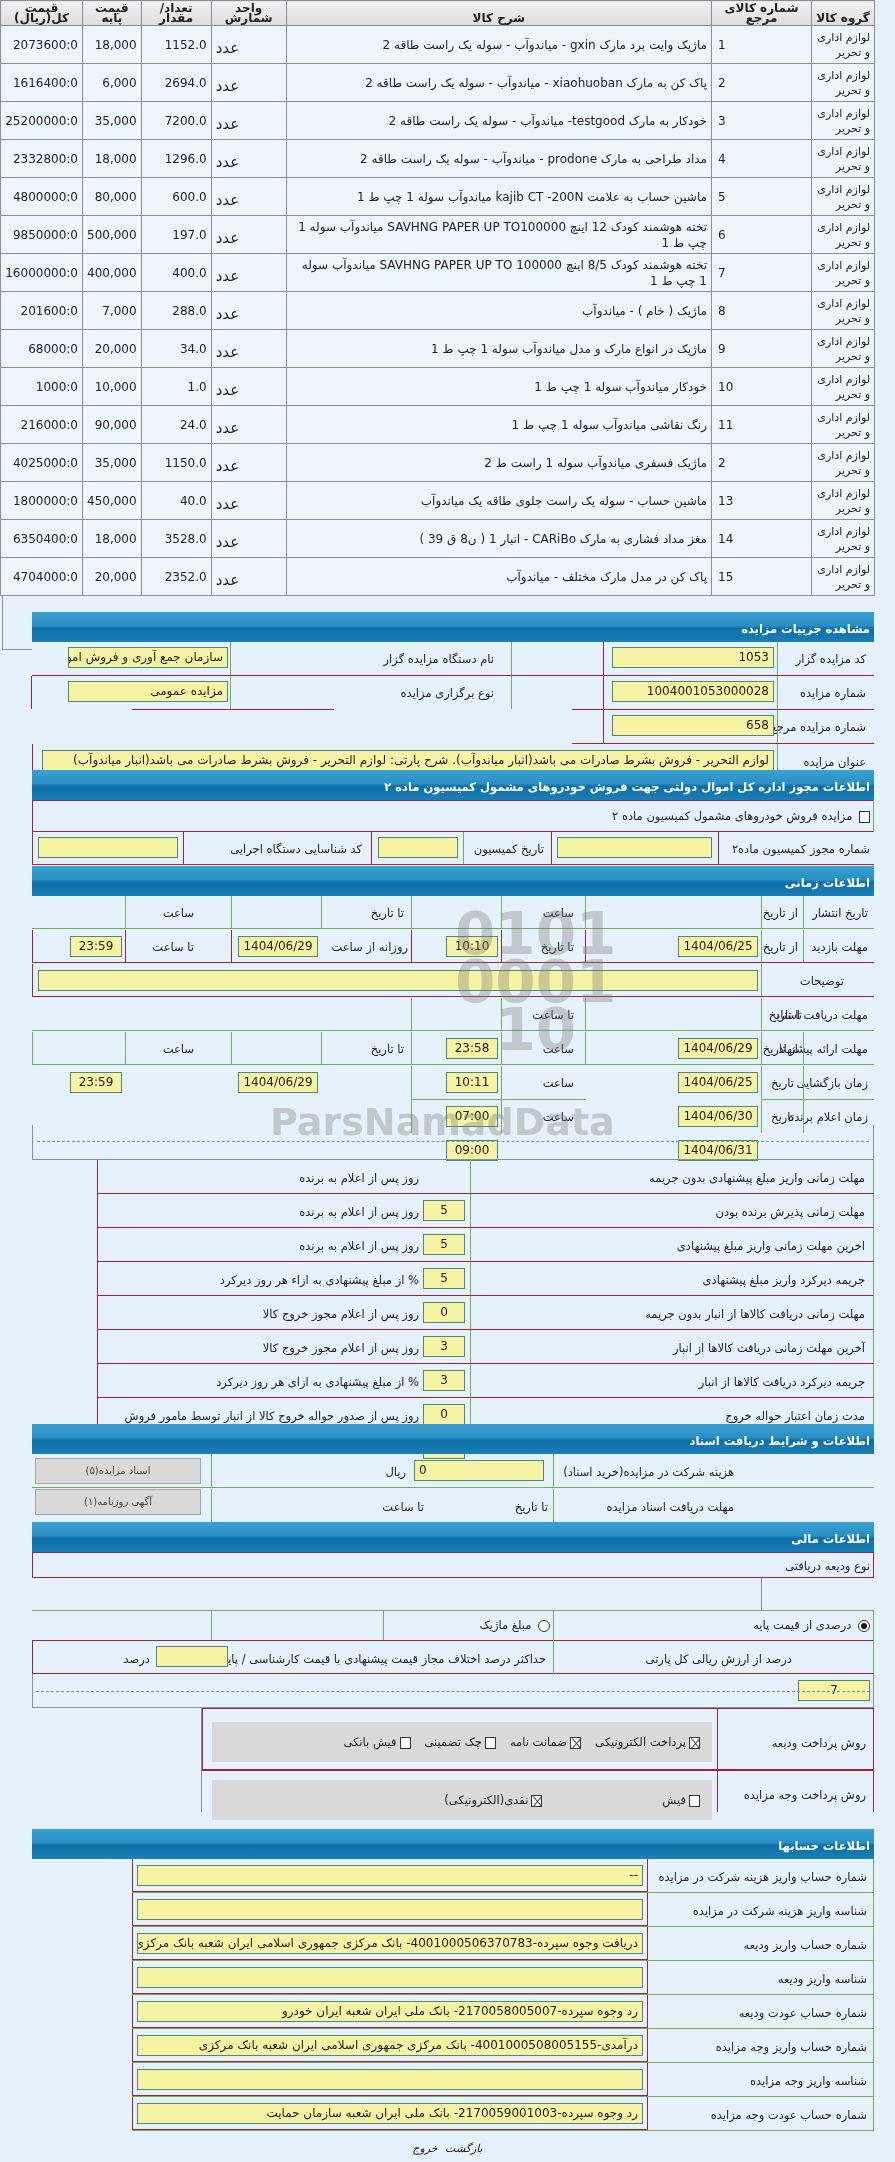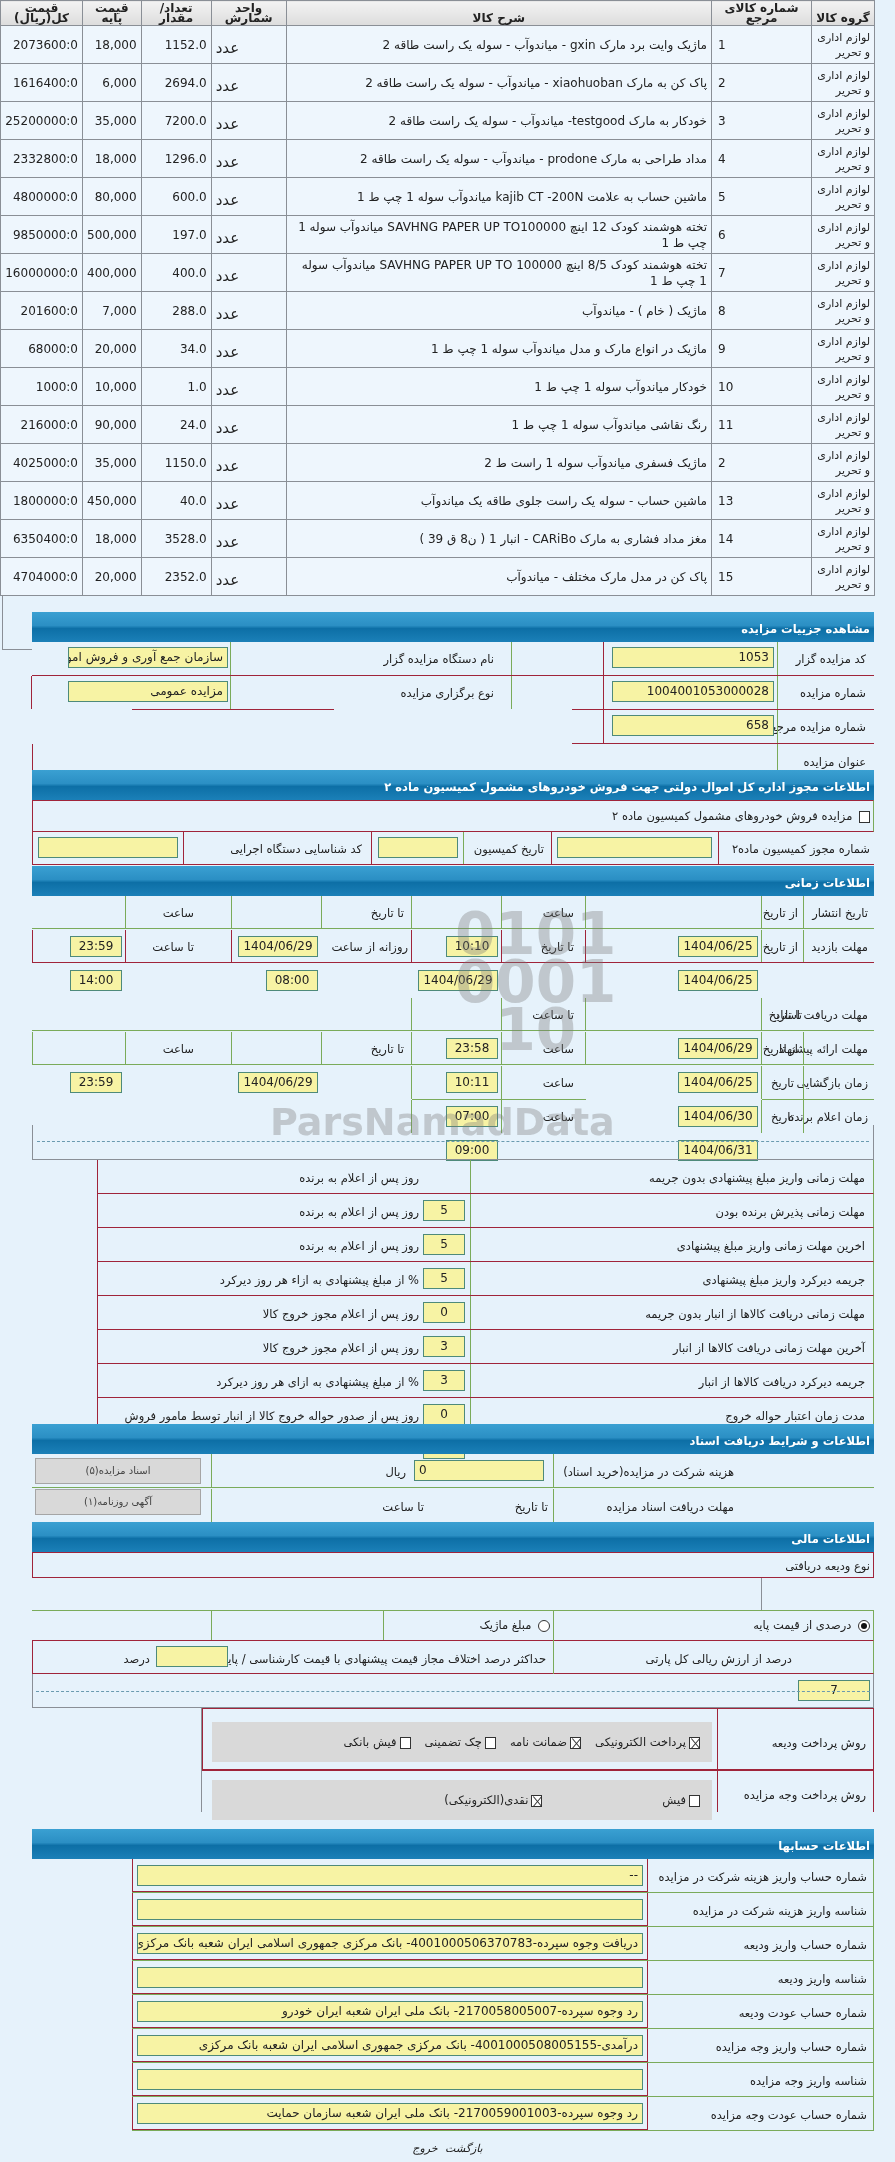--- a/index.html
+++ b/index.html
@@ -261,20 +261,21 @@
     <div class="lbl" style="right:8px;top:10px;">شماره مزایده مرجع</div>
     <div class="vline-g" style="right:96px;"></div>
     <div class="field" style="right:100px;top:5px;width:162px;text-align:right;">658</div>
     <div class="vline-r" style="right:270px;"></div>
   </div>
   <div class="hline-r" style="top:101px;left:540px;"></div>
 
   <div class="row" style="top:102px;height:34px;border-bottom:1px solid #a0243a;">
     <div class="lbl" style="right:8px;top:11px;">عنوان مزایده</div>
     <div class="vline-g" style="right:96px;"></div>
+    <div class="field" style="right:100px;top:6px;width:732px;">لوازم التحریر - فروش بشرط صادرات می باشد(انبار میاندوآب). شرح پارتی: لوازم التحریر - فروش بشرط صادرات می باشد(انبار میاندوآب)</div>
     <div class="vline-r" style="right:841px;"></div>
   </div>
 </div>
 
 <div class="section-bar" style="top:770px;">اطلاعات مجوز اداره کل اموال دولتی جهت فروش خودروهای مشمول کمیسیون ماده ۲</div>
 <div class="panel" style="top:800px;height:64px;">
   <div class="box-r" style="left:0;right:0;top:0;height:32px;border-right-color:#7aab5a;"></div>
   <div class="lbl" style="right:4px;top:9px;">
     <span class="chk"></span>
     <span>مزایده فروش خودروهای مشمول کمیسیون ماده ۲</span>
@@ -331,20 +332,26 @@
     <div class="vline-r" style="right:462px;"></div>
     <div class="lbl" style="right:466px;top:10px;">روزانه از ساعت</div>
     <div class="field center" style="right:556px;top:6px;width:52px;">08:00</div>
     <div class="vline-r" style="right:642px;"></div>
     <div class="lbl" style="right:680px;top:10px;">تا ساعت</div>
     <div class="vline-r" style="right:748px;"></div>
     <div class="field center" style="right:752px;top:6px;width:52px;">14:00</div>
     <div class="vline-r" style="right:841px;"></div>
   </div>
 
+  <div class="row" style="top:68px;height:33px;border-bottom:1px solid #a0243a;">
+    <div class="lbl" style="right:30px;top:10px;">توضیحات</div>
+    <div class="vline-g" style="right:112px;"></div>
+    <div class="field" style="right:116px;top:6px;width:720px;"></div>
+    <div class="vline-r" style="right:841px;"></div>
+  </div>
 
   <div class="row" style="top:102px;height:33px;">
     <div class="lbl" style="right:6px;top:10px;">مهلت دریافت اسناد</div>
     <div class="vline-g" style="right:112px;"></div>
     <div class="lbl" style="right:72px;top:10px;">تا تاریخ</div>
     <div class="field center" style="right:116px;top:6px;width:80px;">1404/06/29</div>
     <div class="vline-g" style="right:288px;"></div>
     <div class="lbl" style="right:300px;top:10px;">تا ساعت</div>
     <div class="vline-g" style="right:372px;"></div>
     <div class="field center" style="right:376px;top:6px;width:52px;">23:58</div>

